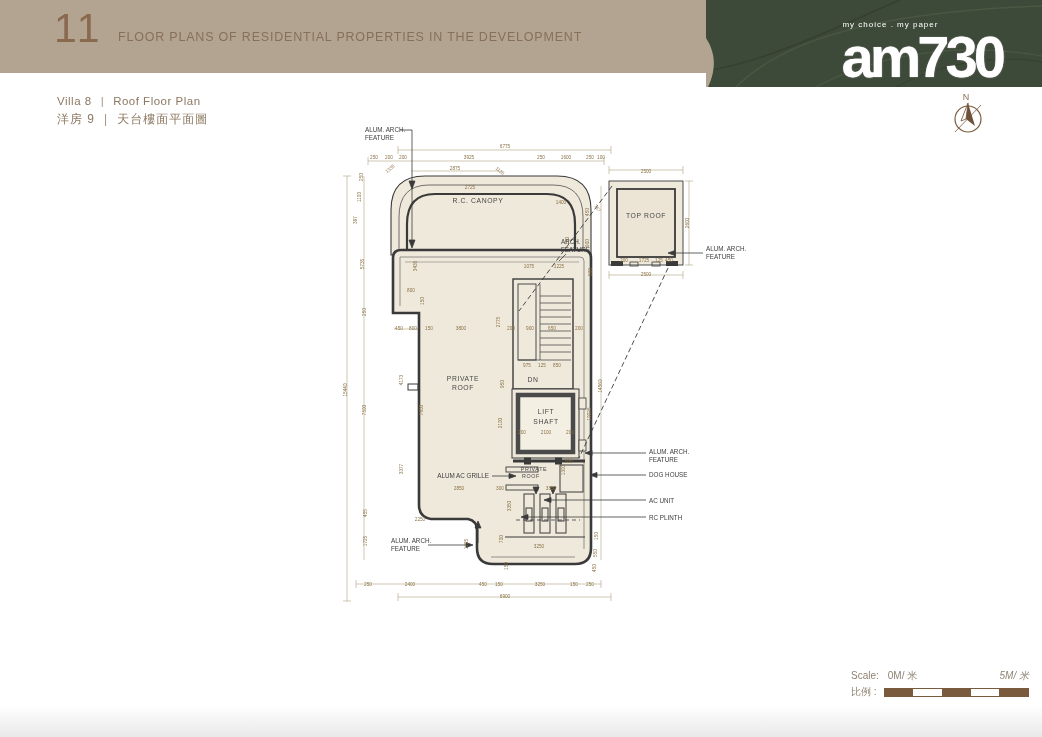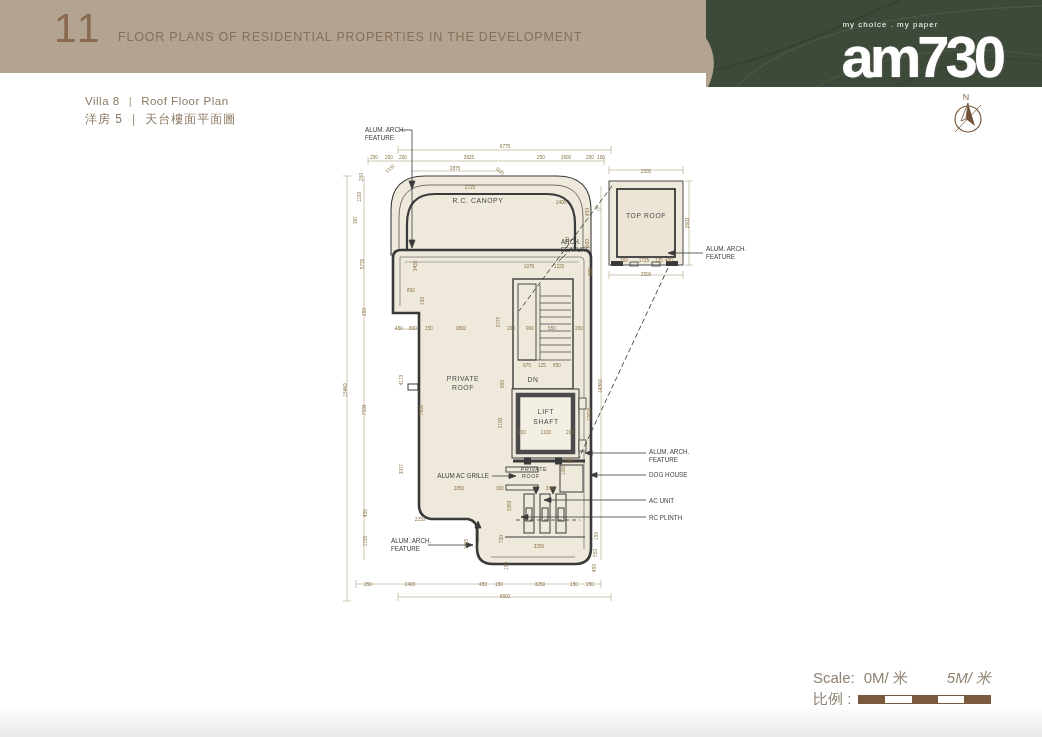--- a/index.html
+++ b/index.html
@@ -20,34 +20,34 @@
   .green svg{display:block;width:100%;height:100%;}
 
   
   .logo{position:absolute;top:20px;right:40px;text-align:left;color:#ffffff;z-index:5;}
   .logo-tagline{font-size:8px;letter-spacing:1px;font-weight:normal;margin-left:1px;}
   .logo-name{font-size:58px;font-weight:800;letter-spacing:-4px;line-height:.95;
              text-shadow:0 0 1px #cfcfcf,1px 1px 2px rgba(100,100,100,.35);}
 
   
   .subtitle{position:absolute;left:57px;top:95px;color:#8d7962;}
-  .sub-row{display:flex;align-items:baseline;font-size:11.5px;letter-spacing:.5px;margin-bottom:4px;margin-left:28px;}
+  .sub-row{display:flex;align-items:baseline;font-size:11.5px;letter-spacing:.5px;margin-bottom:4px;}
   .sub-sep{margin:0 9px;color:#a4937e;}
   .sub-zh{font-size:12px;letter-spacing:1px;}
 
   
   .plan-svg{position:absolute;left:0;top:0;width:1042px;height:737px;pointer-events:none;}
   svg text{font-family:"Liberation Sans",sans-serif;}
   .dim-label{fill:#8a7347;}
   .room-label{fill:#474747;letter-spacing:.6px;}
   .callout-label{fill:#3c3c3c;}
   .compass-n{fill:#8a6e52;}
 
   
-  .scalebar{position:absolute;left:813px;top:669px;width:178px;color:#8f8272;font-size:15px;}
+  .scalebar{position:absolute;left:851px;top:669px;width:178px;color:#8f8272;font-size:10px;}
   .scale-row1{display:flex;align-items:baseline;}
   .scale-zero{margin-left:9px;}
   .scale-five{margin-left:auto;font-style:italic;}
   .scale-row2{display:flex;align-items:center;margin-top:2px;}
   .scale-bar{flex:1;margin-left:7px;height:7px;border:1px solid #7a5a3c;display:flex;}
   .scale-seg{flex:1;}
   .seg-brown{background:#7a5a3c;}
   .seg-white{background:#ffffff;}
 
   
@@ -83,21 +83,21 @@
     <div class="logo-name">am730</div>
   </div>
 
   <div class="subtitle">
     <div class="sub-row">
       <span>Villa 8</span>
       <span class="sub-sep">|</span>
       <span>Roof Floor Plan</span>
     </div>
     <div class="sub-row sub-zh">
-      <span>洋房 5</span>
+      <span>洋房 9</span>
       <span class="sub-sep">|</span>
       <span>天台樓面平面圖</span>
     </div>
   </div>
 
   <svg class="plan-svg" viewBox="0 0 1042 737">
 
     <g stroke="#a08e62" stroke-width="0.5" fill="none">
       <path d="M398 150H611 M368 161H604 M411 171H500 M427 188H513 M543 203H588
                M347 176V601 M364 176V560

